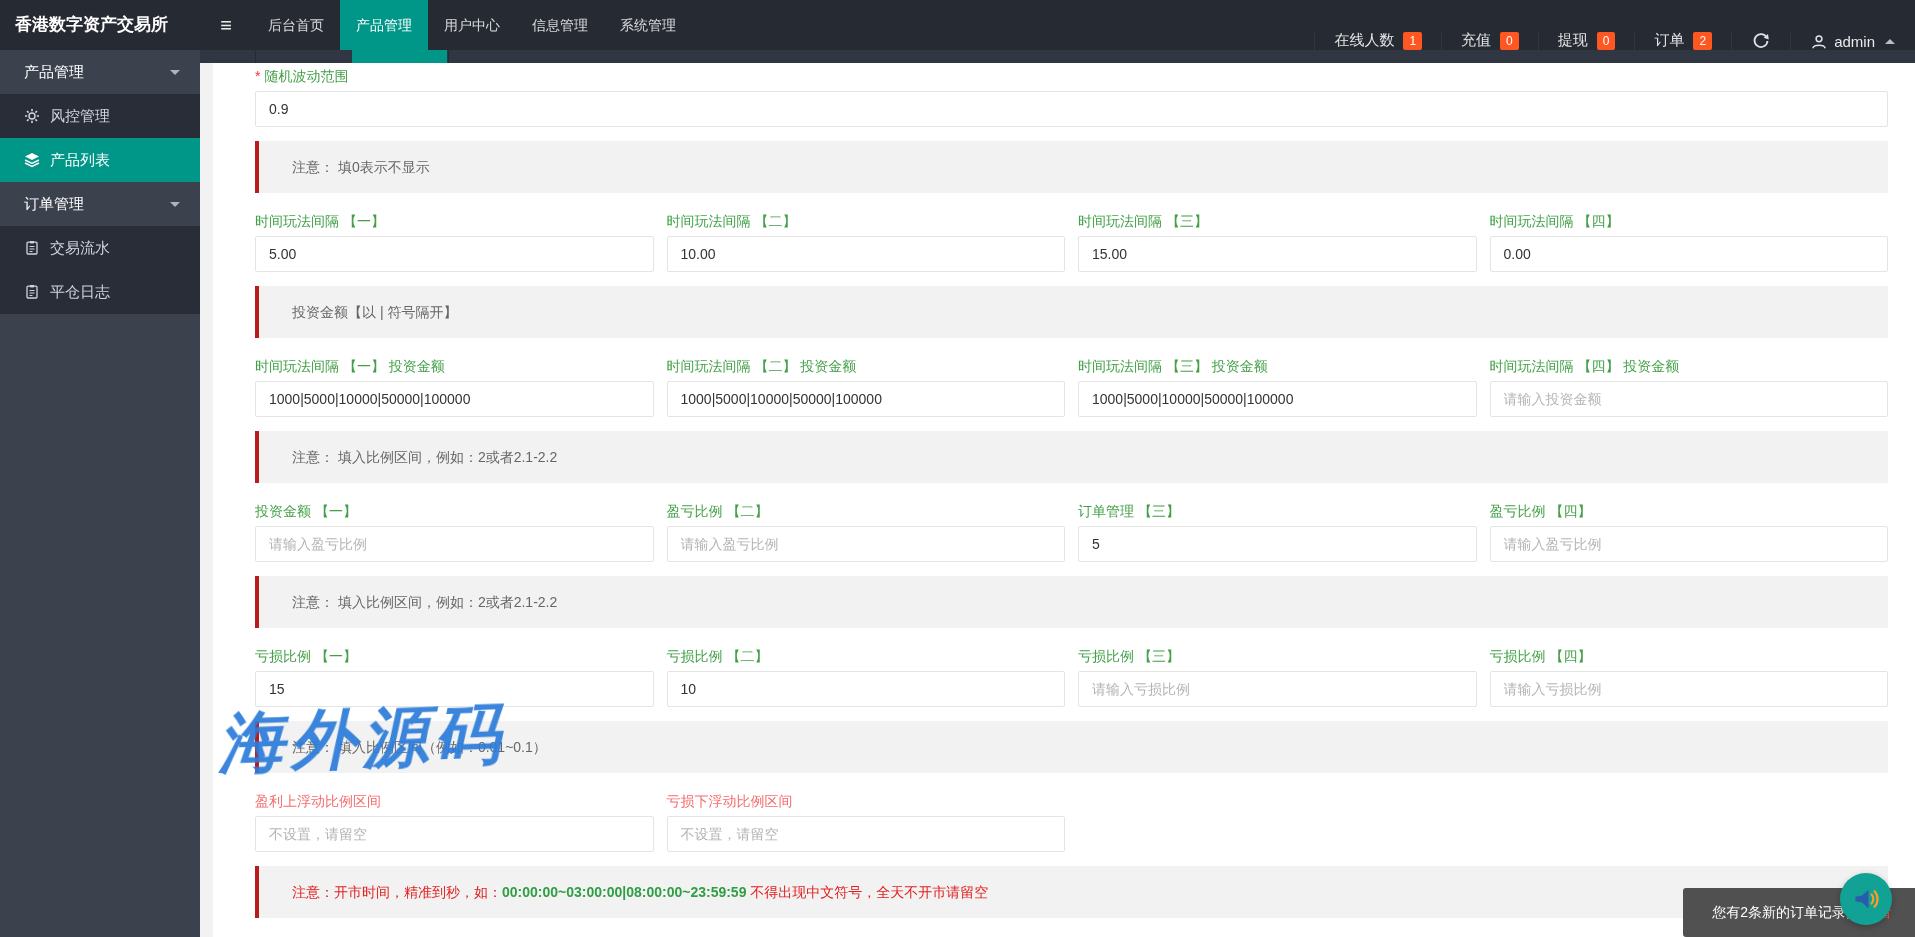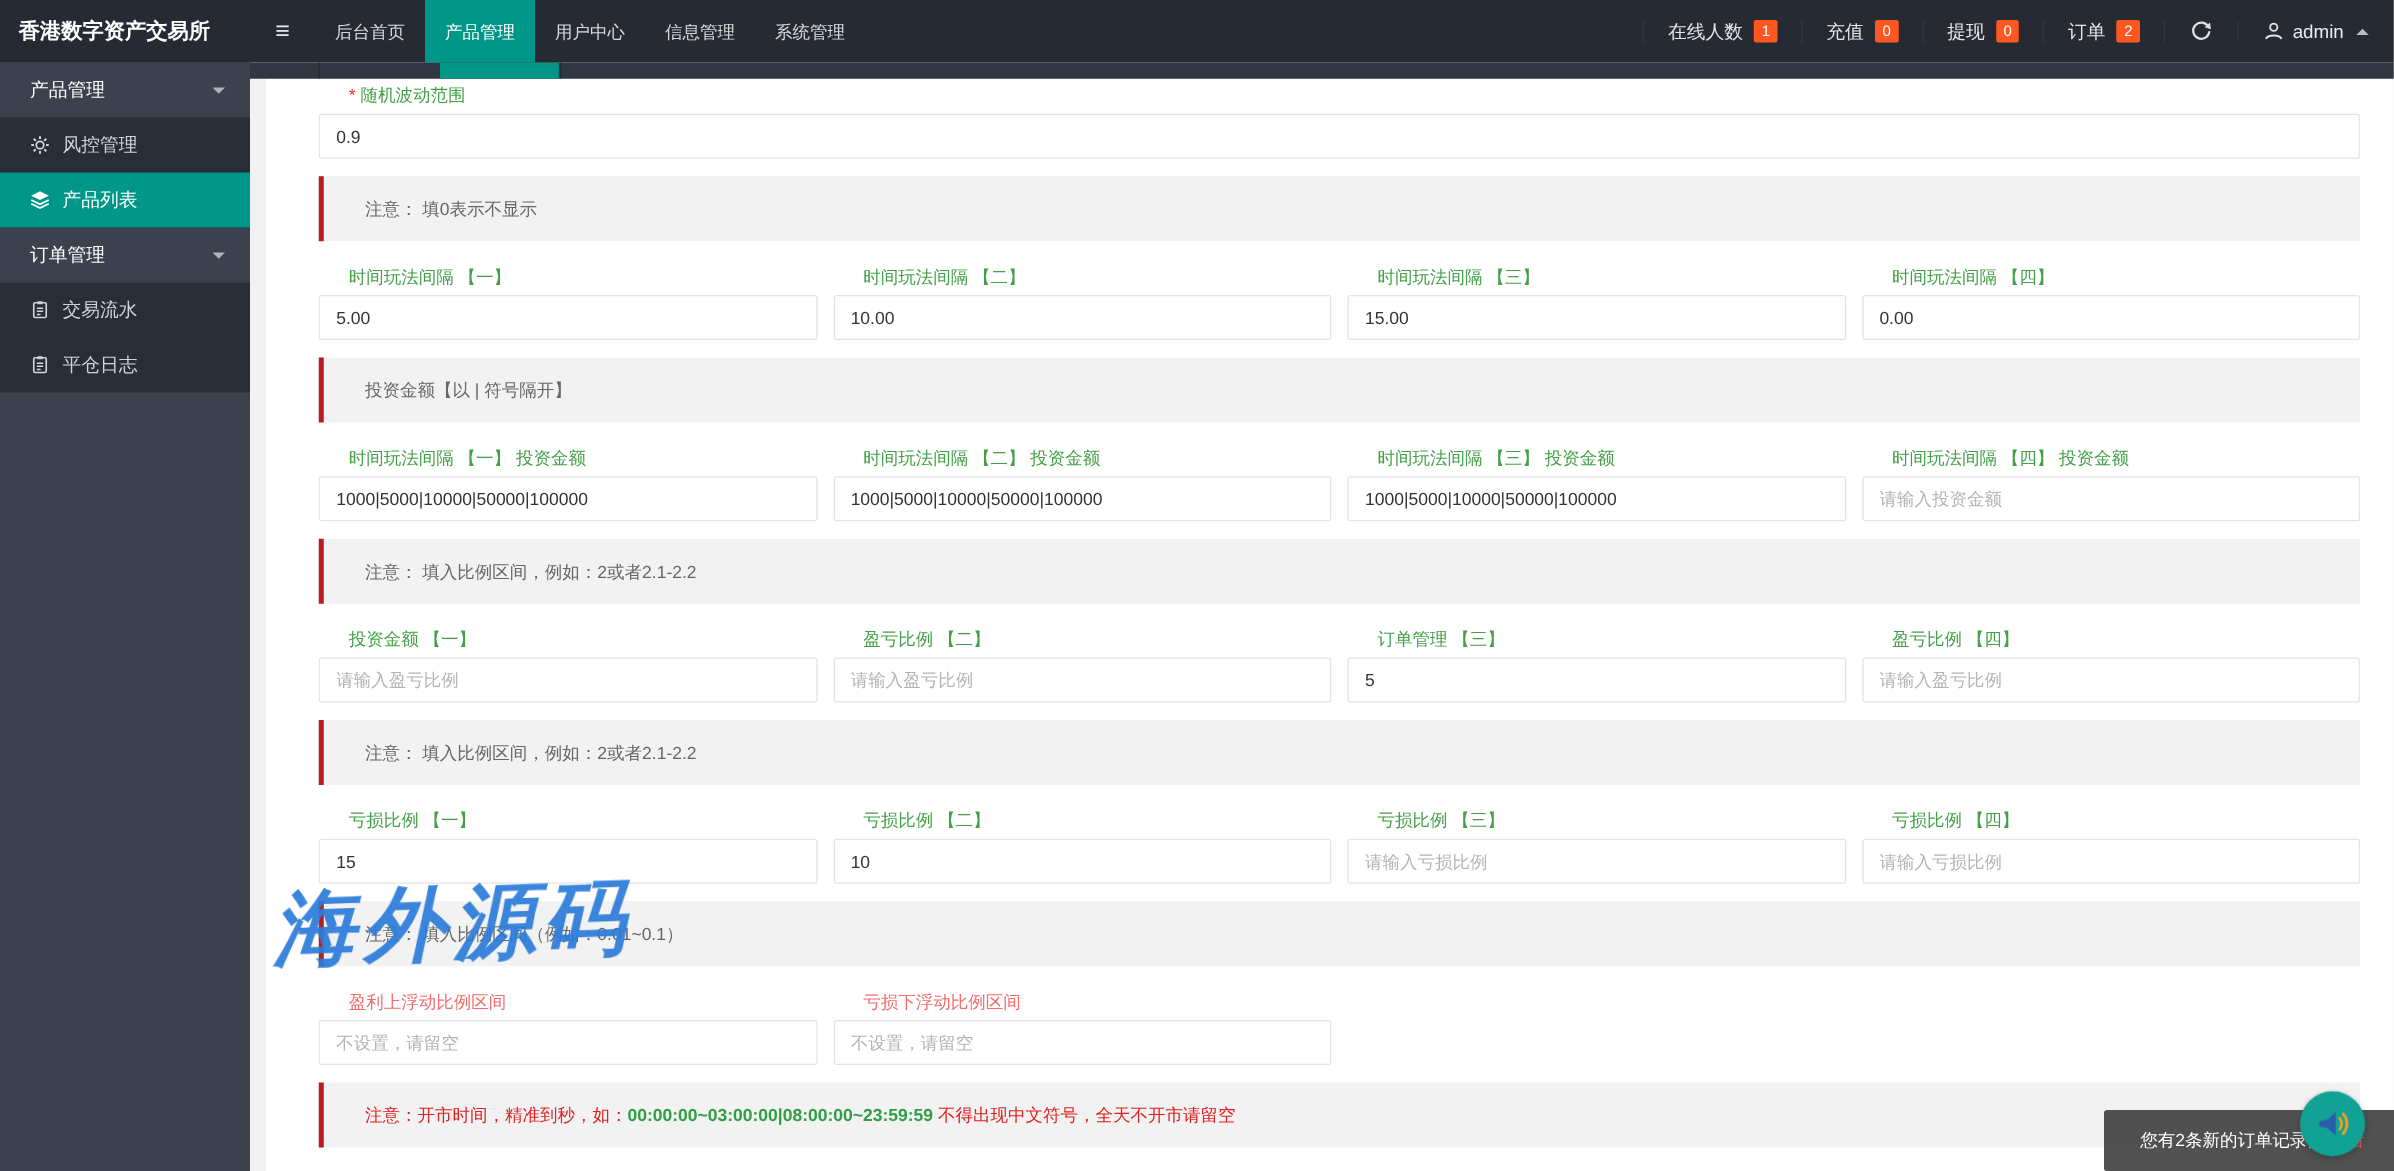--- a/index.html
+++ b/index.html
@@ -9,21 +9,21 @@
   
   .navbar { position:fixed; top:0; left:0; width:1915px; height:50px;
     background:#262a33; display:flex; align-items:stretch; z-index:100; }
   .logo { width:200px; line-height:50px; padding-left:15px; color:#fff;
     font-size:17px; font-weight:bold; white-space:nowrap; }
   .burger { width:52px; display:flex; align-items:center; justify-content:center;
     color:#e8e8e8; font-size:20px; cursor:pointer; }
   .nav-item { padding:0 16px; line-height:50px; font-size:14px;
     color:rgba(255,255,255,.82); cursor:pointer; }
   .nav-item.active { background:#009688; color:#fff; }
-  .nav-right { margin-left:auto; display:flex; align-items:center; }
+  .nav-right { margin-left:auto; display:flex; align-items:flex-end; }
   .stat { display:flex; align-items:center; gap:9px; padding:0 19px;
     color:rgba(255,255,255,.88); font-size:15px;
     border-left:1px solid rgba(255,255,255,.06); cursor:pointer; }
   .badge { background:#ff5722; color:#fff; font-size:12px; line-height:18px;
     padding:0 6px; border-radius:2px; }
   .icon-cell { display:flex; align-items:center; gap:7px; padding:0 20px;
     border-left:1px solid rgba(255,255,255,.06); color:rgba(255,255,255,.9);
     font-size:15px; cursor:pointer; }
   .caret-up { width:0; height:0; border-left:5px solid transparent;
     border-right:5px solid transparent; border-bottom:5px solid #b9bdc5; margin-left:3px; }
@@ -46,21 +46,21 @@
   .submenu { background:#282d37; }
   .side-item { height:44px; display:flex; align-items:center; gap:10px;
     padding-left:24px; color:#cfd4dd; font-size:15px; cursor:pointer; }
   .side-item.active { background:#009688; color:#fff; }
   .side-item svg { flex:0 0 auto; }
 
   
   .main { position:absolute; left:213px; top:63px; width:1702px; height:874px;
     background:#fff; padding:5px 27px 0 42px; overflow:hidden; }
   .field-label { display:block; font-size:14px; color:#43a047; margin-bottom:7px;
-    line-height:16px;margin-left:24px; }
+    line-height:16px; }
   .field-label.red { color:#f56c6c; }
   .req-star { color:#ff2d2d; margin-right:4px; font-size:14px; }
   input.txt { display:block; width:100%; height:36px; border:1px solid #e4e4e4;
     border-radius:2px; padding:0 13px; font-size:14px; color:#333; outline:none;
     background:#fff; }
   input.txt::placeholder { color:#b4b4b4; }
   .w-first { width:530px; }
   .grid4 { display:grid; grid-template-columns:repeat(4,1fr); column-gap:13px; }
   .note { background:#f2f2f2; border-left:4px solid #b91c1c;
     padding:19px 10px 19px 33px; font-size:14px; color:#666;

